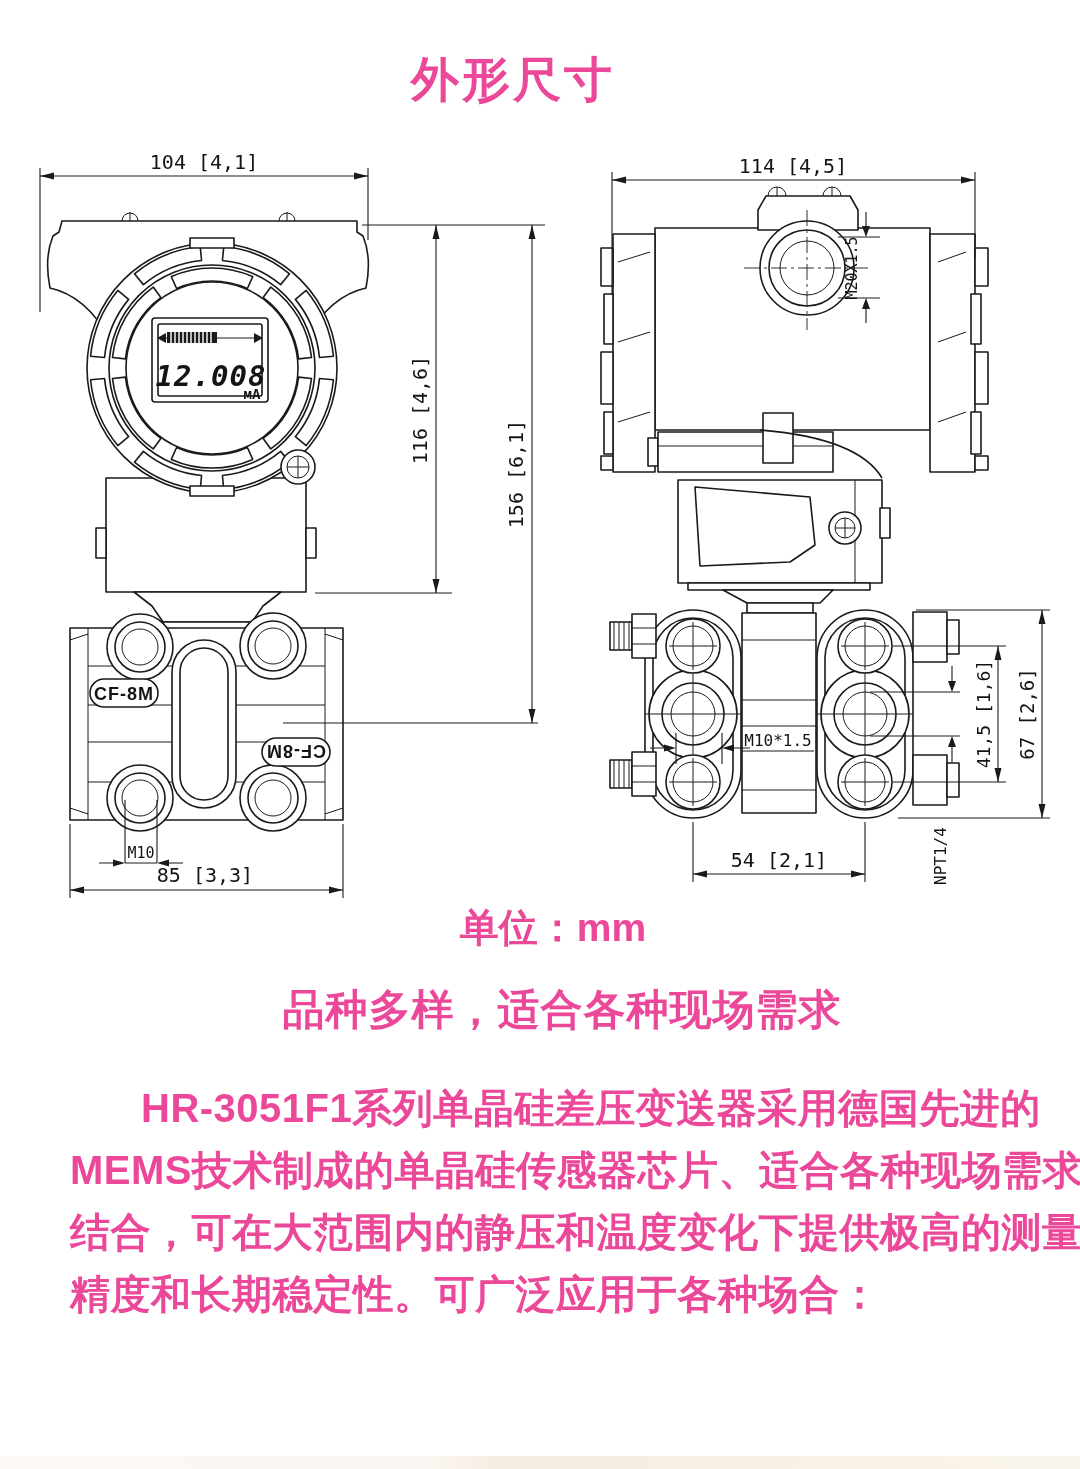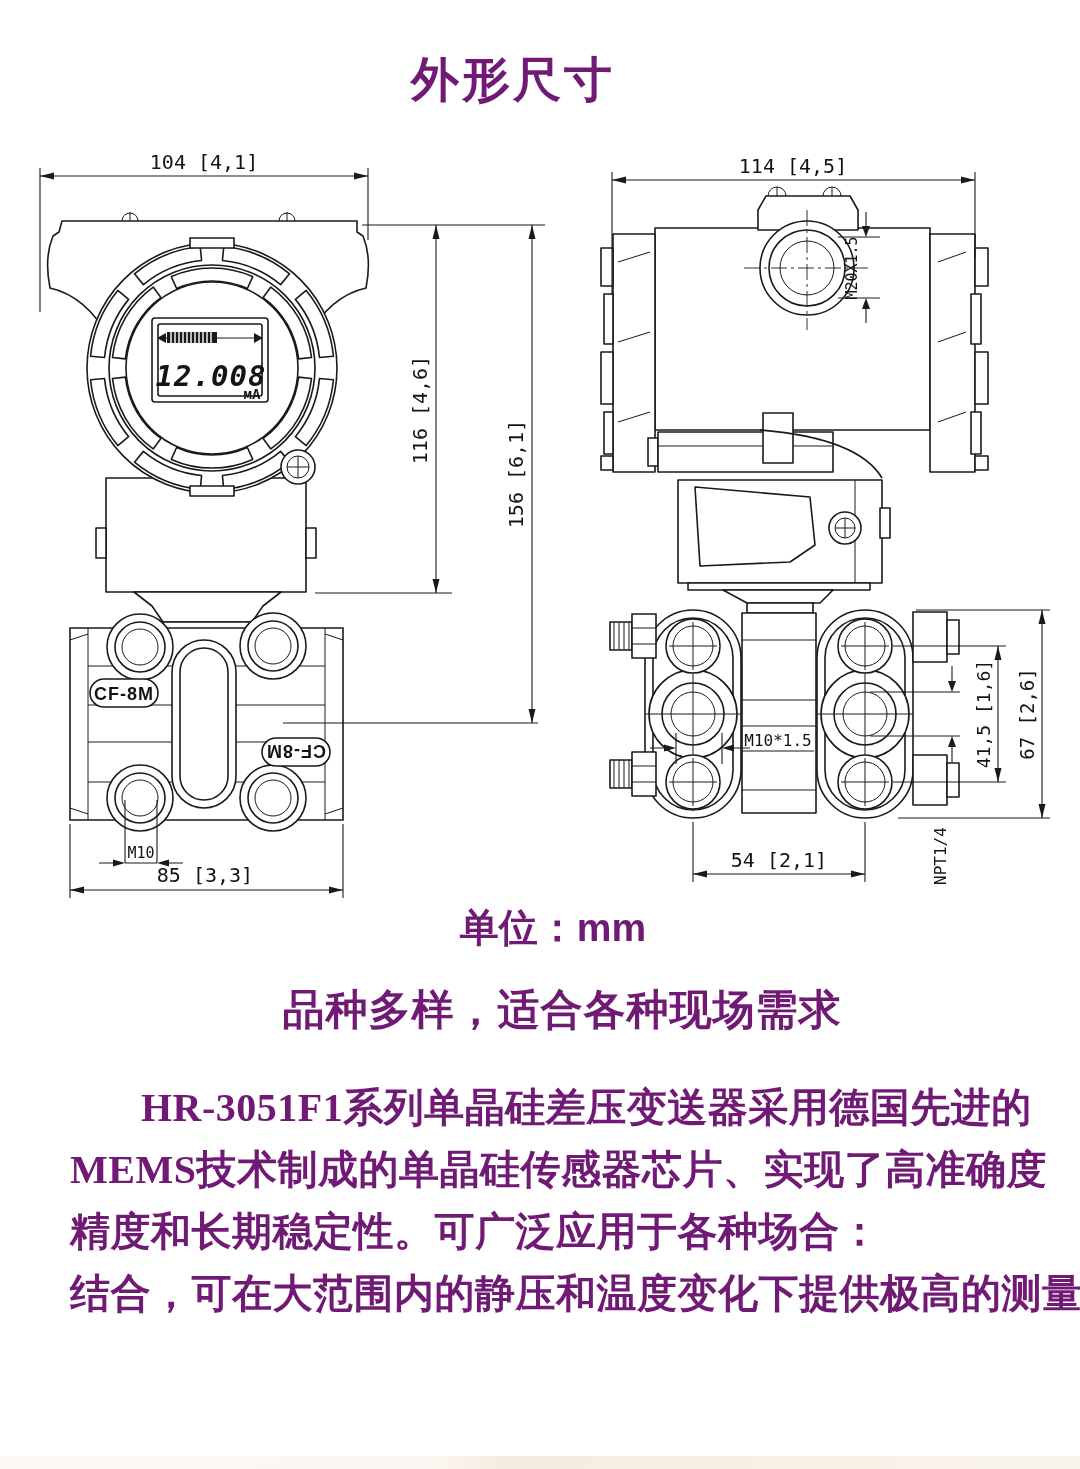--- a/index.html
+++ b/index.html
@@ -1,26 +1,26 @@
 <!DOCTYPE html>
 <html><head>
 <meta charset="utf-8">
 <style>
   html,body{margin:0;padding:0;background:#ffffff;}
   .stage{position:relative;width:1080px;height:1469px;background:#fff;overflow:hidden;
-         font-family:"Liberation Sans",sans-serif;color:#701a75;}
+         font-family:"Liberation Sans",sans-serif;color:#ec4899;}
   .title{position:absolute;top:16px;left:0;width:100%;text-align:center;
          font-size:48px;font-weight:700;letter-spacing:3px;transform:translateX(-27px);}
   .figure{position:absolute;top:0;left:0;width:1080px;height:920px;}
   .unit{position:absolute;top:901px;left:0;width:100%;text-align:center;
         font-size:39px;font-weight:700;transform:translateX(13px);}
   .heading{position:absolute;top:982px;left:0;width:100%;text-align:center;
         font-size:42px;font-weight:700;transform:translateX(22px);letter-spacing:1px;}
   .para{position:absolute;top:1077px;left:70px;right:71px;
-        font-size:40px;font-weight:600;line-height:62px;letter-spacing:0.5px;font-family:Liberation Serif, serif;}
+        font-size:40px;font-weight:600;line-height:62px;letter-spacing:0.5px;}
   .para-line{text-align:justify;text-align-last:justify;white-space:nowrap;}
   .para-line.first{text-indent:71px;}
   .para-line.last{text-align:left;text-align-last:left;}
   .bottom-strip{position:absolute;top:1456px;left:0;width:1080px;height:13px;
         background:linear-gradient(90deg,#fcf8f5 0%,#fbf6f1 40%,#f4ecdf 47%,#f7f0e5 72%,#faf5ec 100%);}
 
   
   svg{display:block;}
   .o{fill:#fff;stroke:#1a1a1a;stroke-width:1.6;stroke-linejoin:round;}
   .l{fill:none;stroke:#1a1a1a;stroke-width:1.6;stroke-linejoin:round;}
@@ -316,20 +316,20 @@
     </g>
   </svg>
   </div>
 
   <div class="unit">单位：mm</div>
 
   <div class="heading">品种多样，适合各种现场需求</div>
 
   <div class="para">
     <div class="para-line first">HR-3051F1系列单晶硅差压变送器采用德国先进的</div>
-    <div class="para-line">MEMS技术制成的单晶硅传感器芯片、实现了高准确度</div>
+    <div class="para-line">MEMS技术制成的单晶硅传感器芯片、适合各种现场需求</div>
+    <div class="para-line">结合，可在大范围内的静压和温度变化下提供极高的测量</div>
     <div class="para-line last">精度和长期稳定性。可广泛应用于各种场合：</div>
-    <div class="para-line">结合，可在大范围内的静压和温度变化下提供极高的测量</div>
   </div>
 
   <div class="bottom-strip"></div>
 
 </div>
 
 </body></html>

